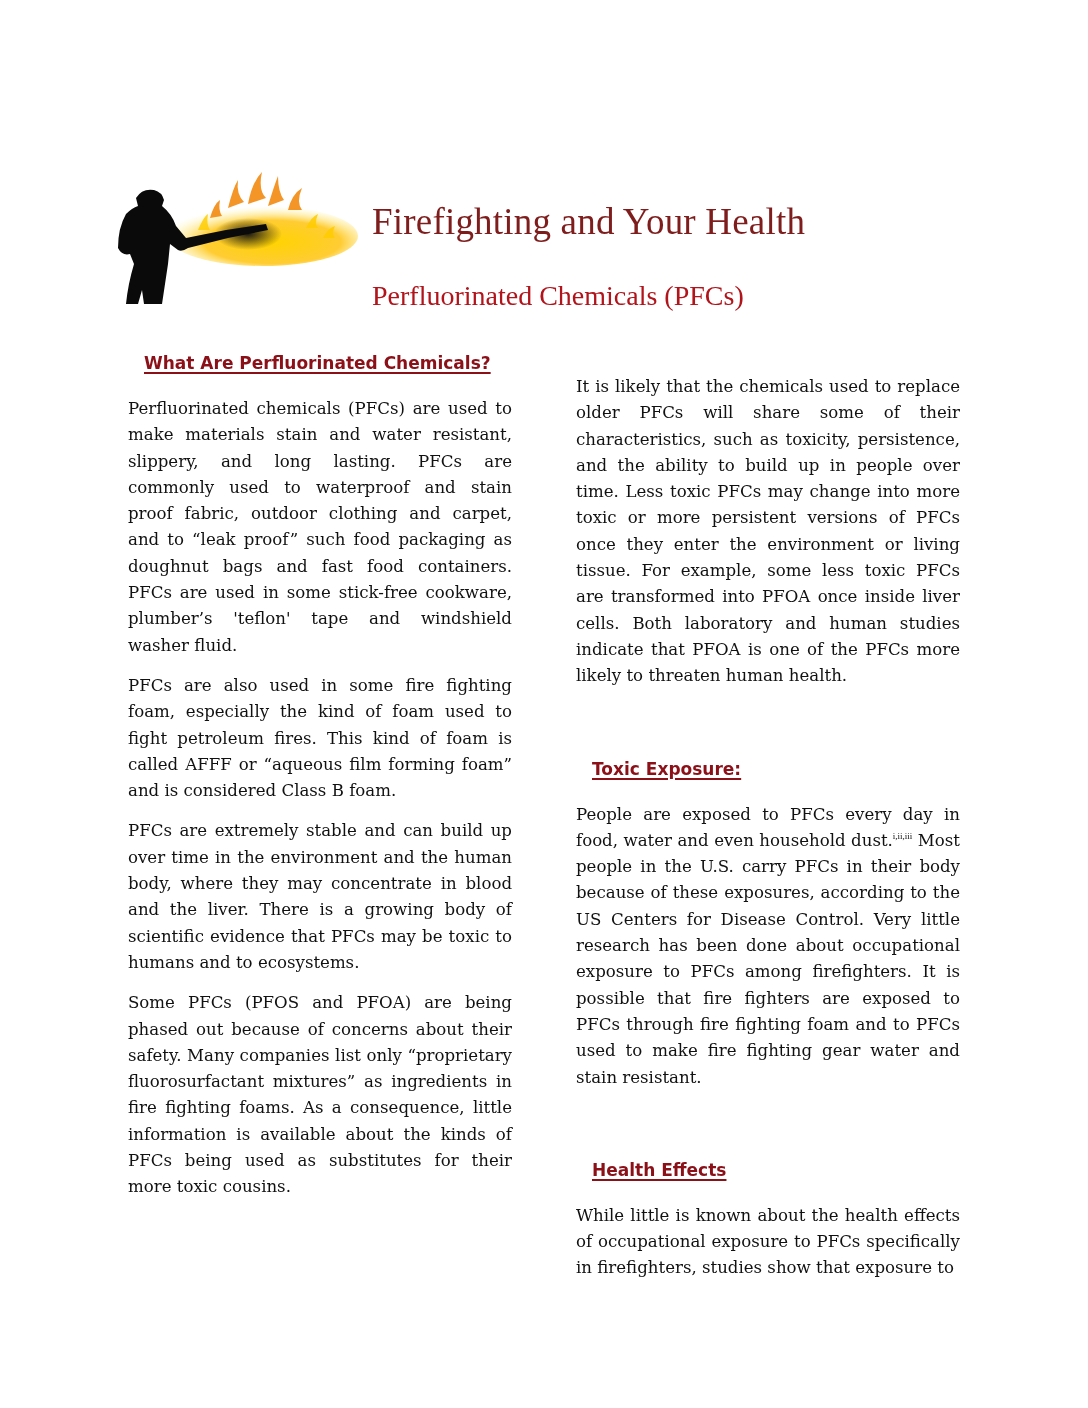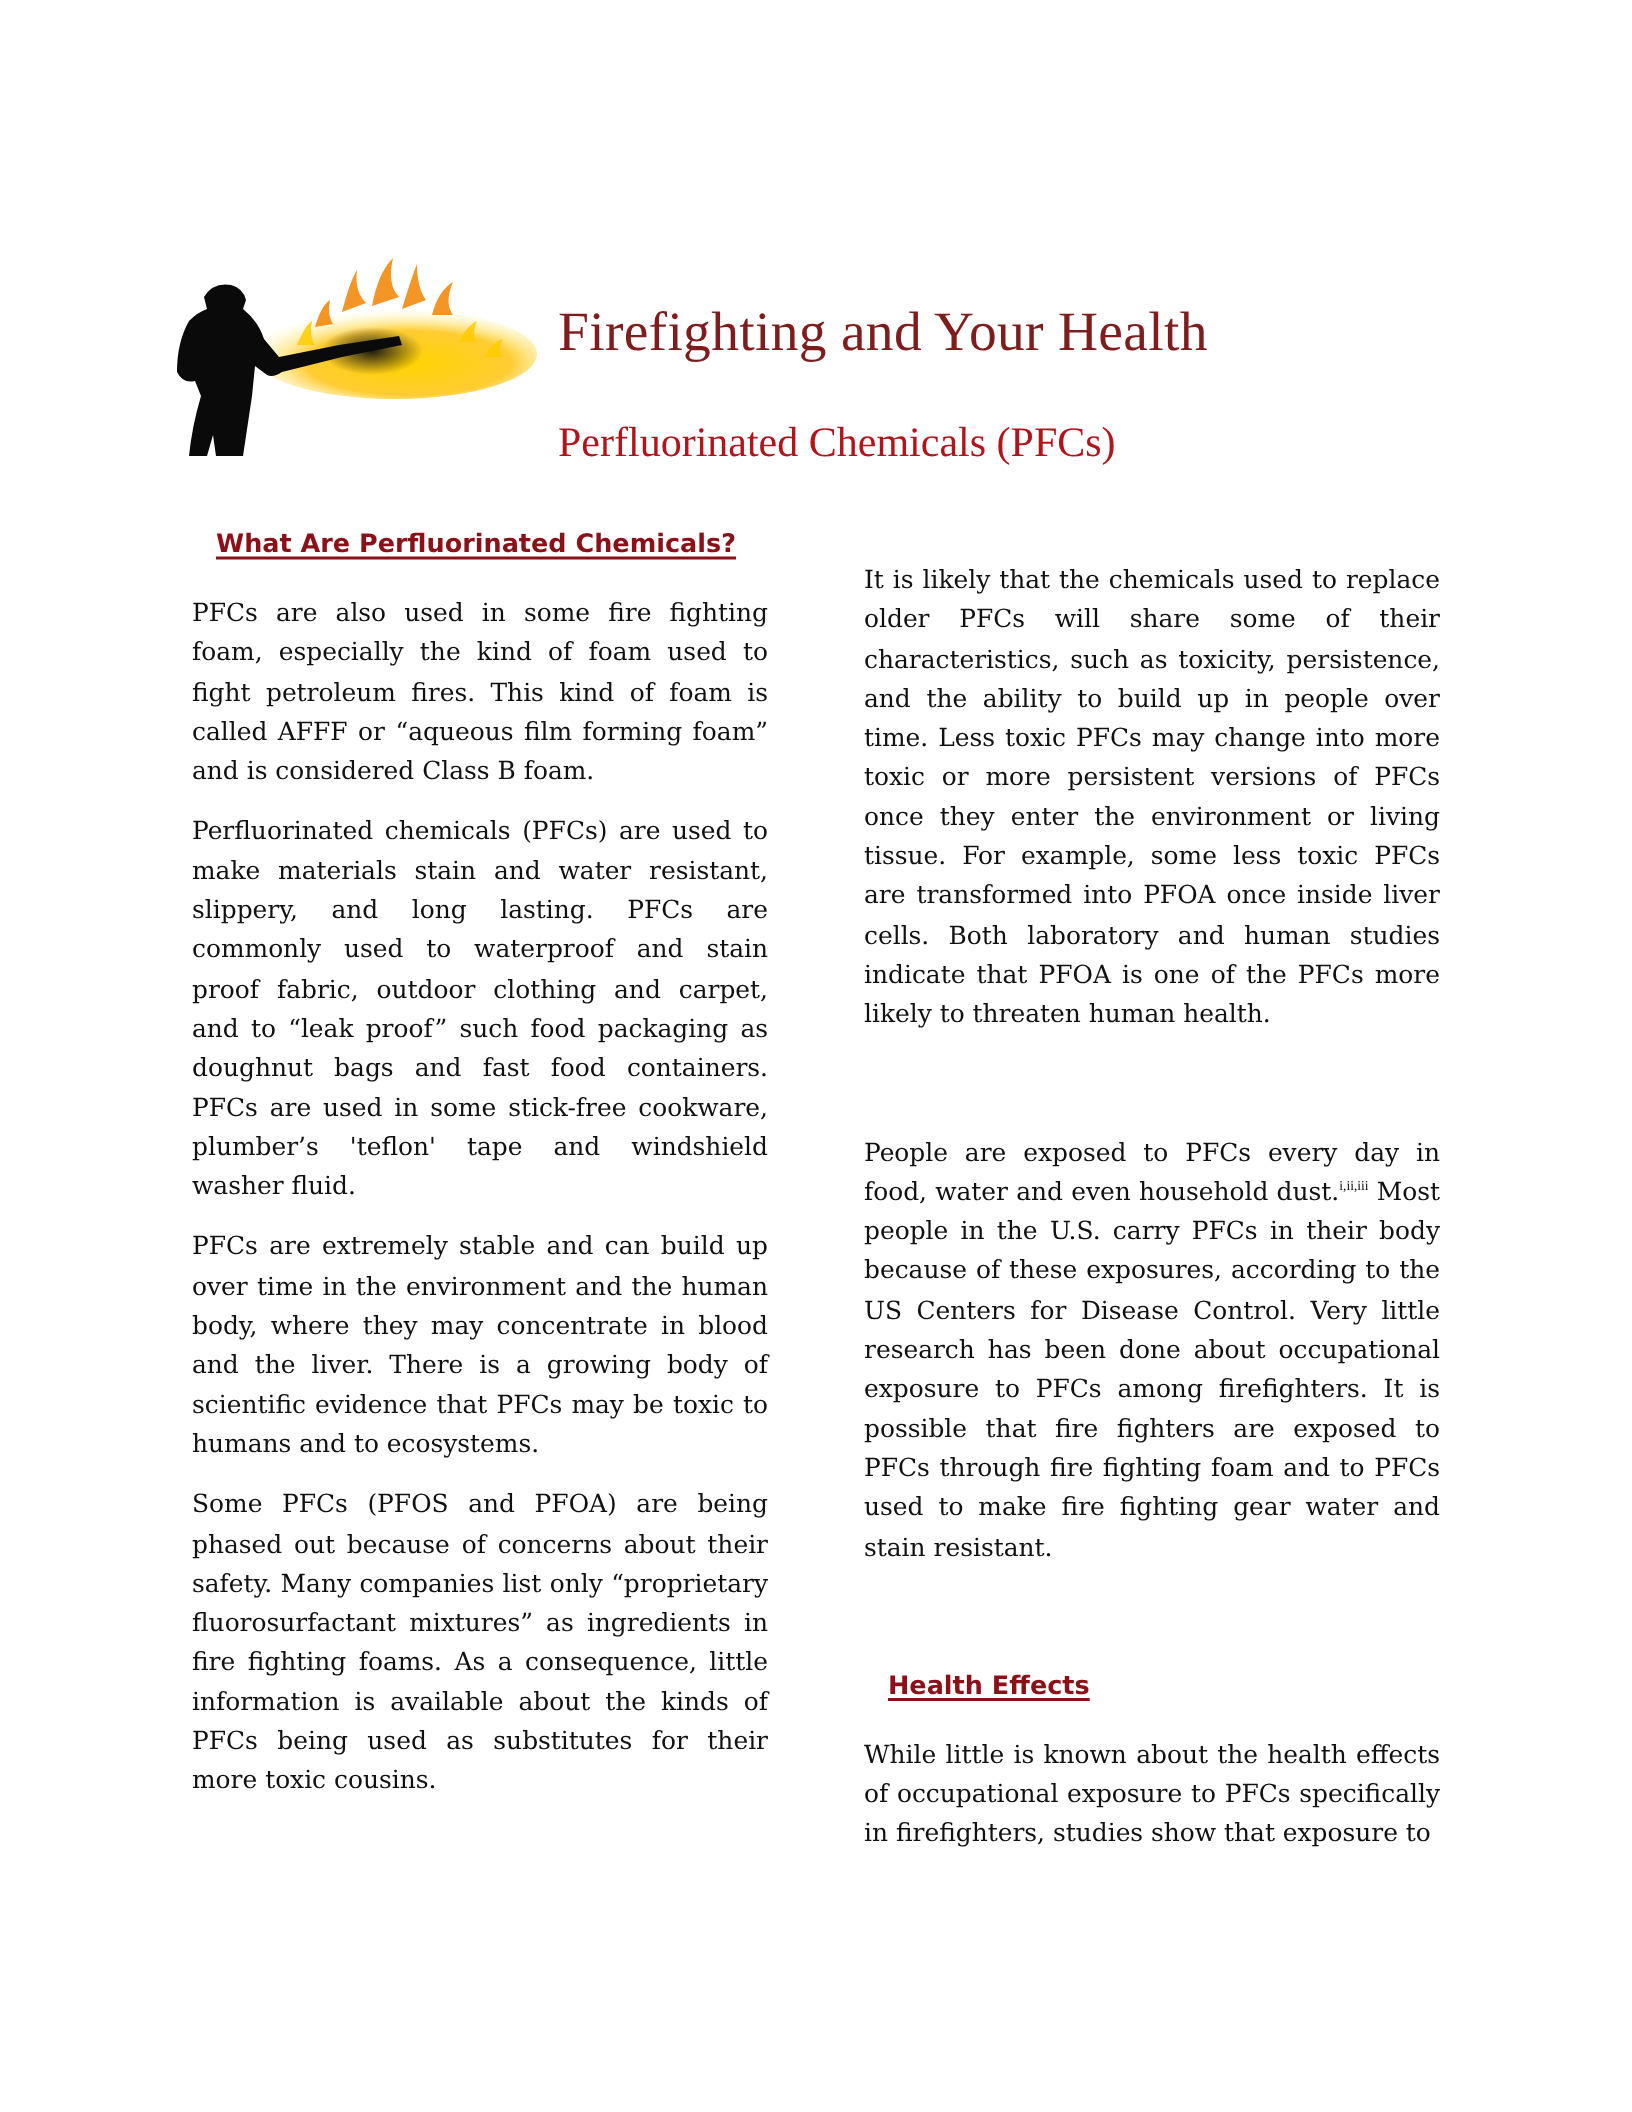--- a/index.html
+++ b/index.html
@@ -53,26 +53,27 @@
     <ellipse cx="150" cy="66" rx="34" ry="16" fill="url(#smoke)"></ellipse>
     <path fill="#0a0a0a" d="M38 30 q6 -10 18 -8 q8 2 10 10 l-2 6 q10 8 14 20 l10 12 l40 -8 l40 -6 l2 6 l-40 8 l-40 10 q-6 4 -10 2 l-8 -6 l-2 20 l-6 40 l-18 0 l-2 -14 l-4 14 l-12 0 q2 -20 8 -40 l-4 -10 q-8 2 -12 -6 q0 -20 8 -34 q6 -6 12 -8 z"></path>
   </svg>
 </div>
 
 <div class="title">Firefighting and Your Health</div>
 <div class="subtitle">Perfluorinated Chemicals (PFCs)</div>
 
 <div class="col left">
   <h2>What Are Perfluorinated Chemicals?</h2>
+  <p>Perfluorinated chemicals (PFCs) are used to make materials stain and water resistant, slippery, and long lasting.  PFCs are commonly used to waterproof and stain proof fabric, outdoor clothing and carpet, and to “leak proof” such food packaging as doughnut bags and fast food containers.  PFCs are used in some stick-free cookware, plumber’s 'teflon' tape and windshield washer fluid.</p>
   <p>PFCs are also used in some fire fighting foam, especially the kind of foam used to fight petroleum fires.  This kind of foam is called AFFF or “aqueous film forming foam” and is considered Class B foam.</p>
-  <p>Perfluorinated chemicals (PFCs) are used to make materials stain and water resistant, slippery, and long lasting.  PFCs are commonly used to waterproof and stain proof fabric, outdoor clothing and carpet, and to “leak proof” such food packaging as doughnut bags and fast food containers.  PFCs are used in some stick-free cookware, plumber’s 'teflon' tape and windshield washer fluid.</p>
   <p>PFCs are extremely stable and can build up over time in the environment and the human body, where they may concentrate in blood and the liver. There is a growing body of scientific evidence that PFCs may be toxic to humans and to ecosystems.</p>
   <p>Some PFCs (PFOS and PFOA) are being phased out because of concerns about their safety.  Many companies list only “proprietary fluorosurfactant mixtures” as ingredients in fire fighting foams. As a consequence, little information is available about the kinds of PFCs being used as substitutes for their more toxic cousins.</p>
 </div>
 
 <div class="col right">
   <p>It is likely that the chemicals used to replace older PFCs will share some of their characteristics, such as toxicity, persistence, and the ability to build up in people over time. Less toxic PFCs may change into more toxic or more persistent versions of PFCs once they enter the environment or living tissue. For example, some less toxic PFCs are transformed into PFOA once inside liver cells. Both laboratory and human studies indicate that PFOA is one of the PFCs more likely to threaten human health.</p>
   <div class="gap-toxic"></div>
+  <h2>Toxic Exposure:</h2>
   <p><span>People are exposed to PFCs every day in food, water and even household dust.</span><sup>i,ii,iii</sup><span> Most people in the U.S. carry PFCs in their body because of these exposures, according to the US Centers for Disease Control.  Very little research has been done about occupational exposure to PFCs among firefighters. It is possible that fire fighters are exposed to PFCs through fire fighting foam and to PFCs used to make fire fighting gear water and stain resistant.</span></p>
   <div class="gap-health"></div>
   <h2>Health Effects</h2>
   <p>While little is known about the health effects of occupational exposure to PFCs specifically in firefighters, studies show that exposure to</p>
 </div>
 
 </body></html>

